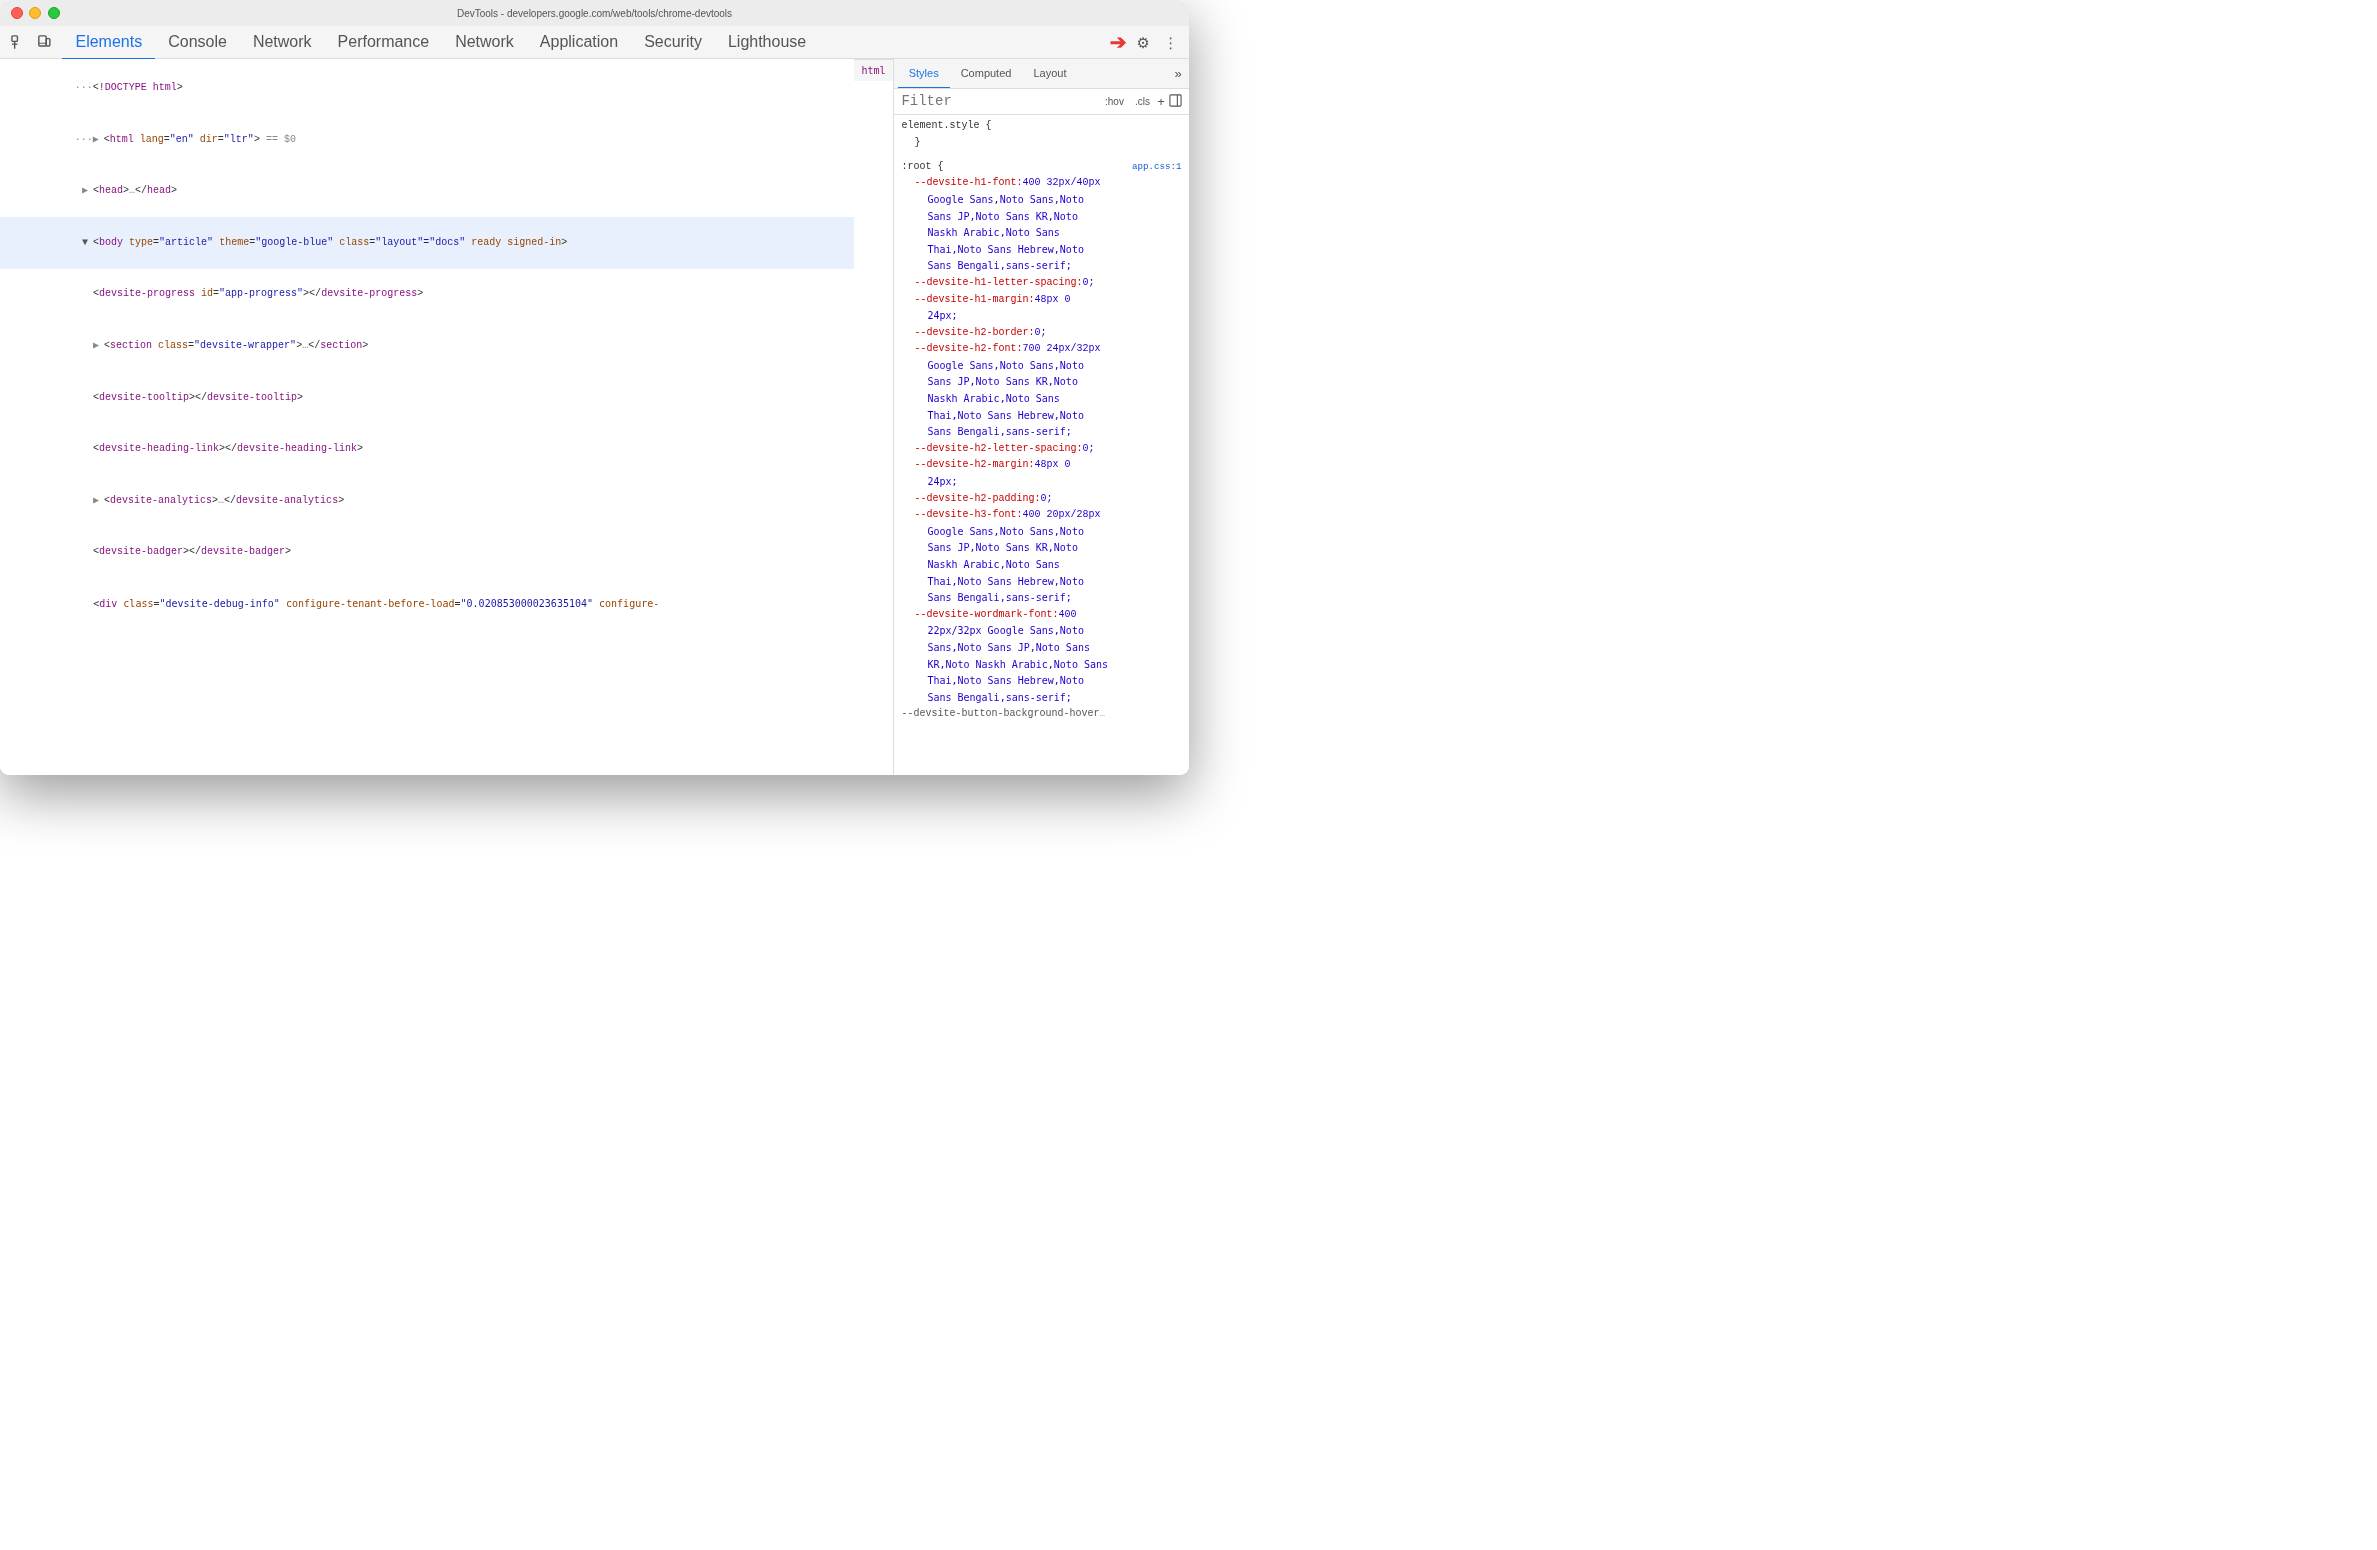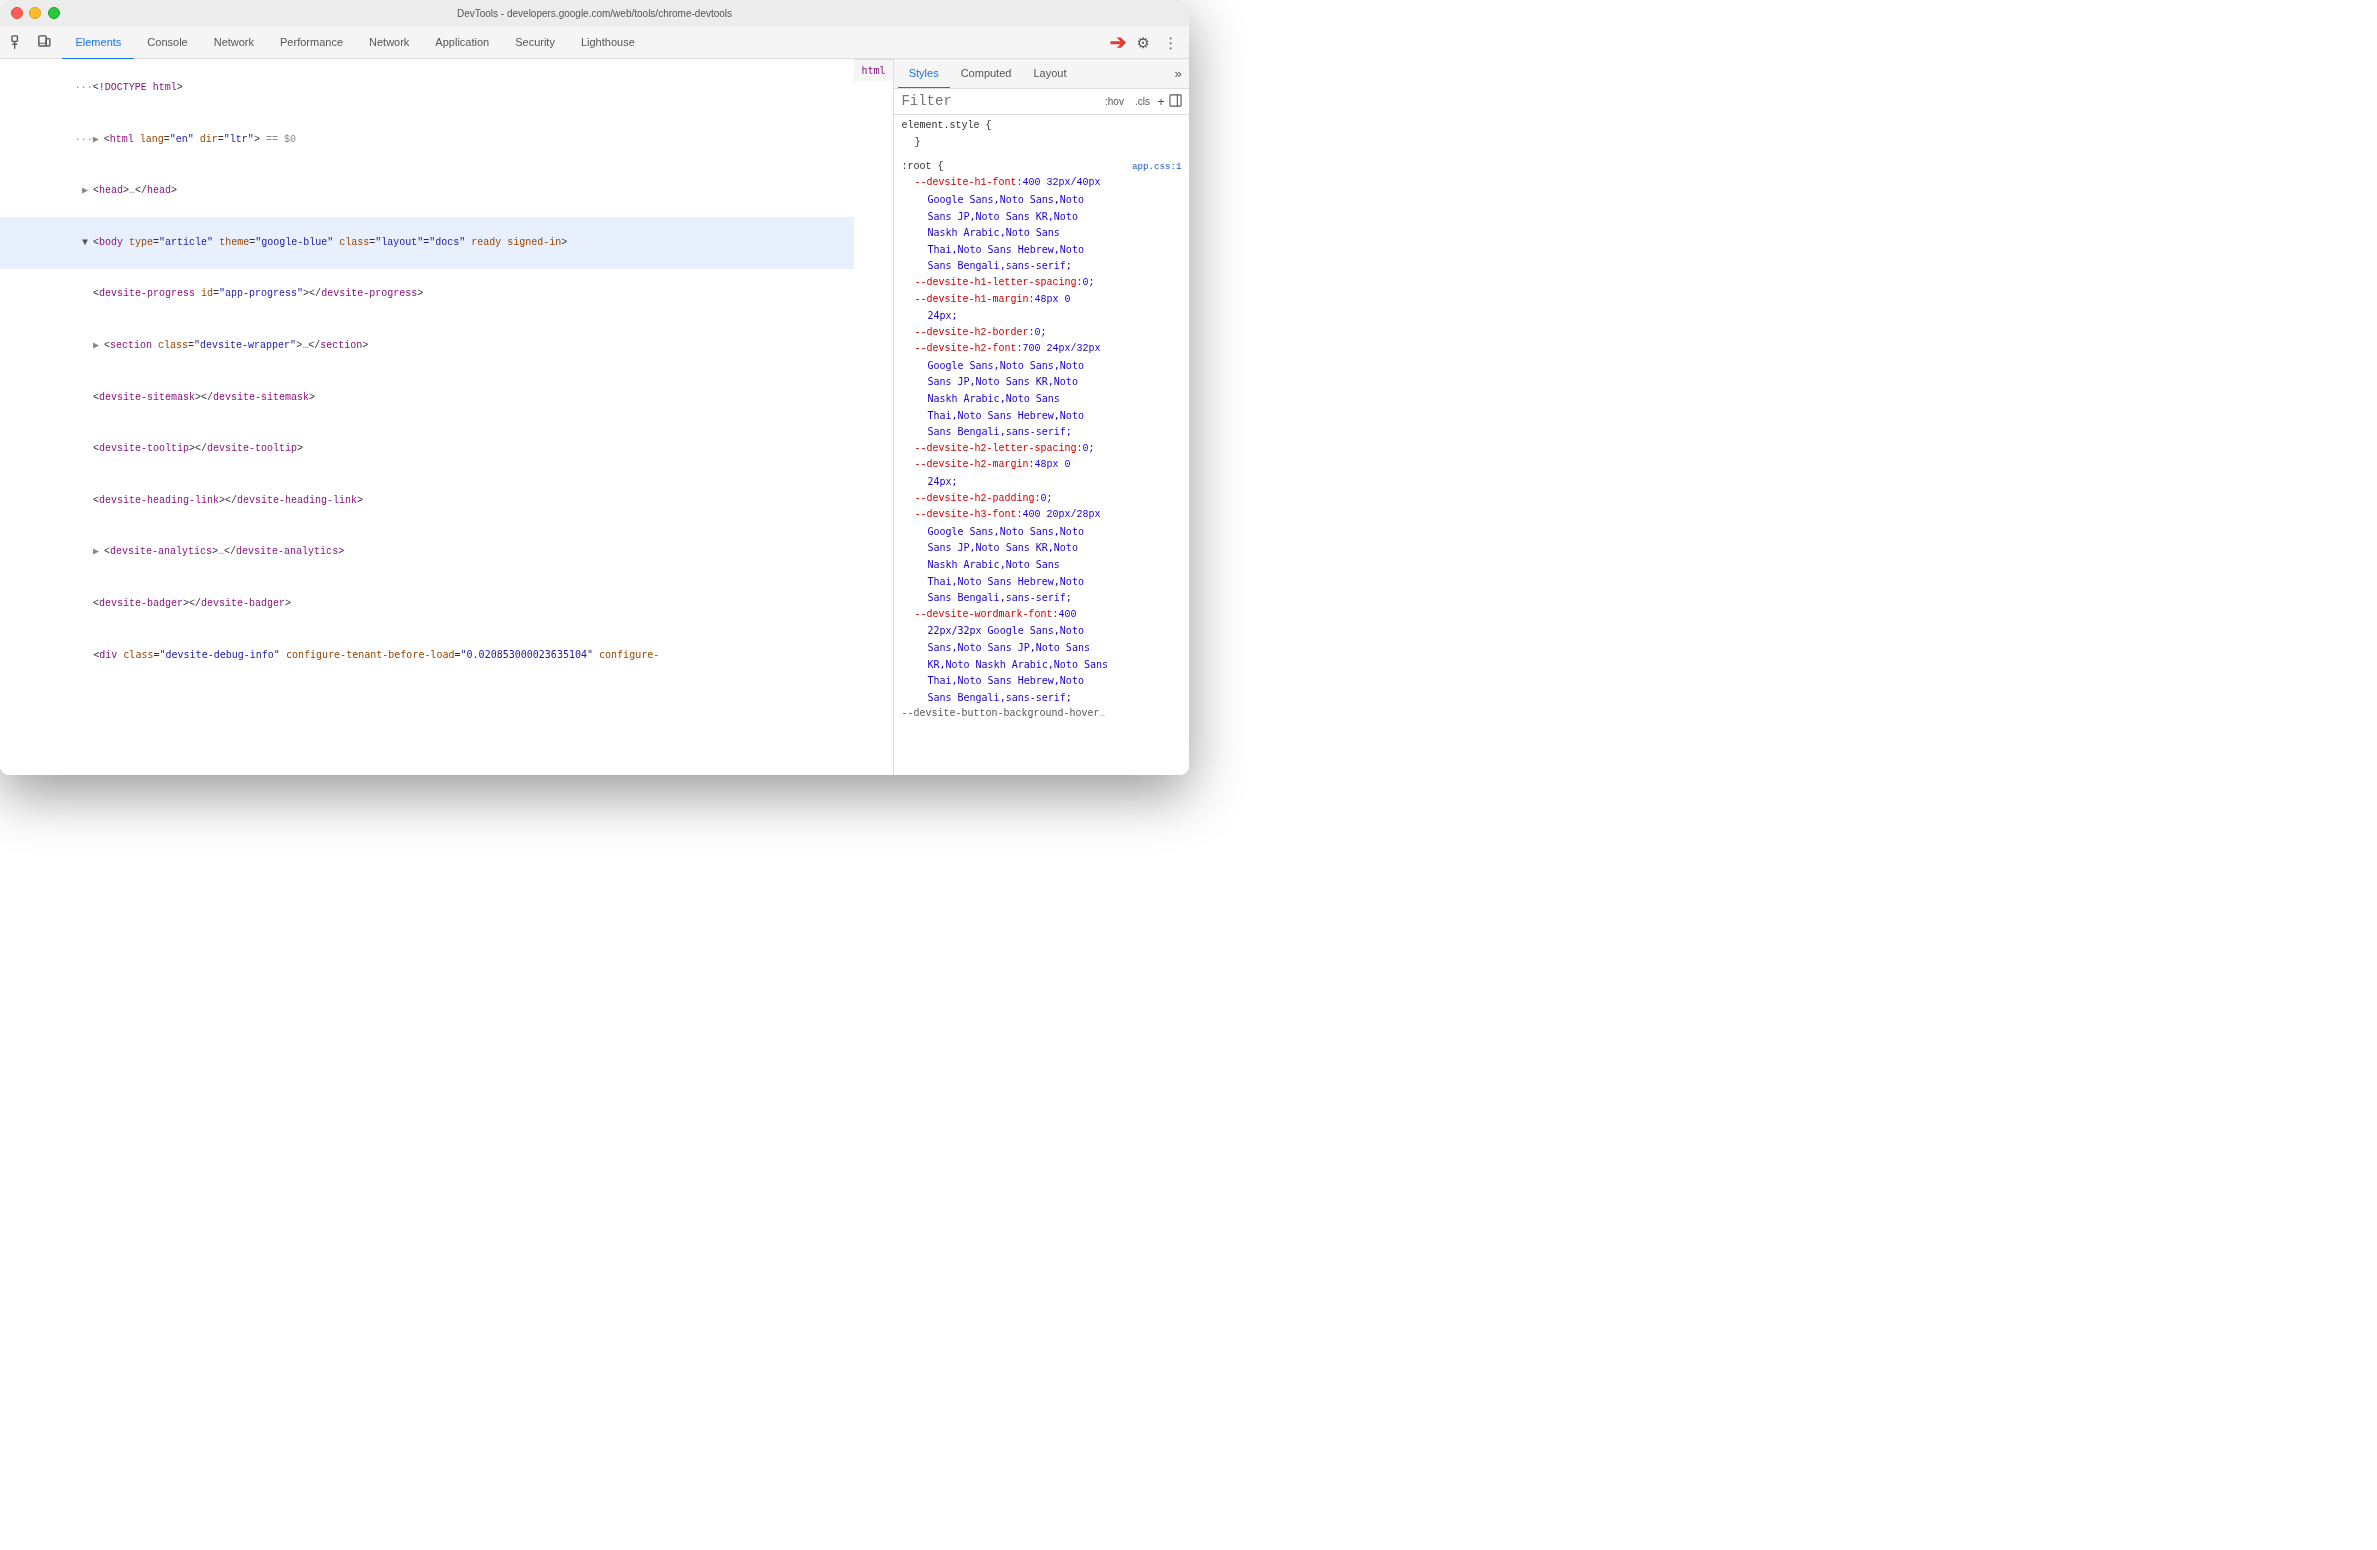--- a/index.html
+++ b/index.html
@@ -76,21 +76,21 @@
       border-radius: 2.8px;
       cursor: pointer;
       color: #555;
       font-size: 13px;
     }
     .tab {
       padding: 0 13px;
       height: 33px;
       display: flex;
       align-items: center;
-      font-size: 11px;
+      font-size: 16px;
       color: #555;
       cursor: pointer;
       border-bottom: 1.8px solid transparent;
       white-space: nowrap;
     }
     .tab.active {
       color: #1a73e8;
       border-bottom: 1.8px solid #1a73e8;
       font-weight: 500;
     }
@@ -376,23 +376,20 @@
           <span class="expand-arrow">▶</span><span class="tag-bracket">&lt;</span><span class="tag-name">head</span><span class="tag-bracket">&gt;</span><span class="tag-gray">…</span><span class="tag-bracket">&lt;/</span><span class="tag-name">head</span><span class="tag-bracket">&gt;</span>
         </div>
         <div class="dom-line indent1 selected">
           <span class="expand-arrow" style="color:#555">▼</span><span class="tag-bracket">&lt;</span><span class="tag-name">body</span> <span class="tag-attr-name">type</span><span>=</span><span class="tag-attr-value">"article"</span> <span class="tag-attr-name">theme</span><span>=</span><span class="tag-attr-value">"google-blue"</span> <span class="tag-attr-name">class</span><span>=</span><span class="tag-attr-value">"layout"</span><span style="color:#1a1aa6">="docs"</span> <span class="tag-attr-name">ready</span> <span class="tag-attr-name">signed-in</span><span class="tag-bracket">&gt;</span>
         </div>
         <div class="dom-line indent2">
           <span class="tag-bracket">&lt;</span><span class="tag-name">devsite-progress</span> <span class="tag-attr-name">id</span><span>=</span><span class="tag-attr-value">"app-progress"</span><span class="tag-bracket">&gt;&lt;/</span><span class="tag-name">devsite-progress</span><span class="tag-bracket">&gt;</span>
         </div>
         <div class="dom-line indent2">
           <span class="expand-arrow">▶</span><span class="tag-bracket">&lt;</span><span class="tag-name">section</span> <span class="tag-attr-name">class</span><span>=</span><span class="tag-attr-value">"devsite-wrapper"</span><span class="tag-bracket">&gt;</span><span class="tag-gray">…</span><span class="tag-bracket">&lt;/</span><span class="tag-name">section</span><span class="tag-bracket">&gt;</span>
-        </div>
-        <div class="dom-line indent2">
-          <span class="tag-bracket">&lt;</span><span class="tag-name">devsite-sitemask</span><span class="tag-bracket">&gt;&lt;/</span><span class="tag-name">devsite-sitemask</span><span class="tag-bracket">&gt;</span>
         </div>
         <div class="dom-line indent2">
           <span class="tag-bracket">&lt;</span><span class="tag-name">devsite-tooltip</span><span class="tag-bracket">&gt;&lt;/</span><span class="tag-name">devsite-tooltip</span><span class="tag-bracket">&gt;</span>
         </div>
         <div class="dom-line indent2">
           <span class="tag-bracket">&lt;</span><span class="tag-name">devsite-heading-link</span><span class="tag-bracket">&gt;&lt;/</span><span class="tag-name">devsite-heading-link</span><span class="tag-bracket">&gt;</span>
         </div>
         <div class="dom-line indent2">
           <span class="expand-arrow">▶</span><span class="tag-bracket">&lt;</span><span class="tag-name">devsite-analytics</span><span class="tag-bracket">&gt;</span><span class="tag-gray">…</span><span class="tag-bracket">&lt;/</span><span class="tag-name">devsite-analytics</span><span class="tag-bracket">&gt;</span>
         </div>

